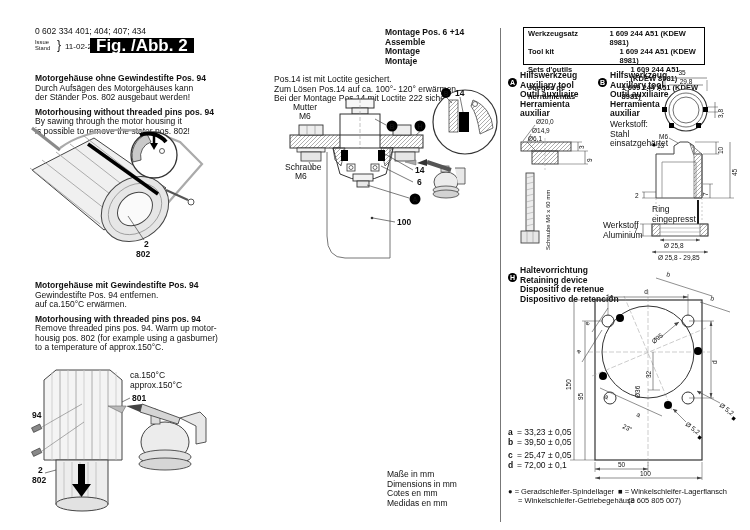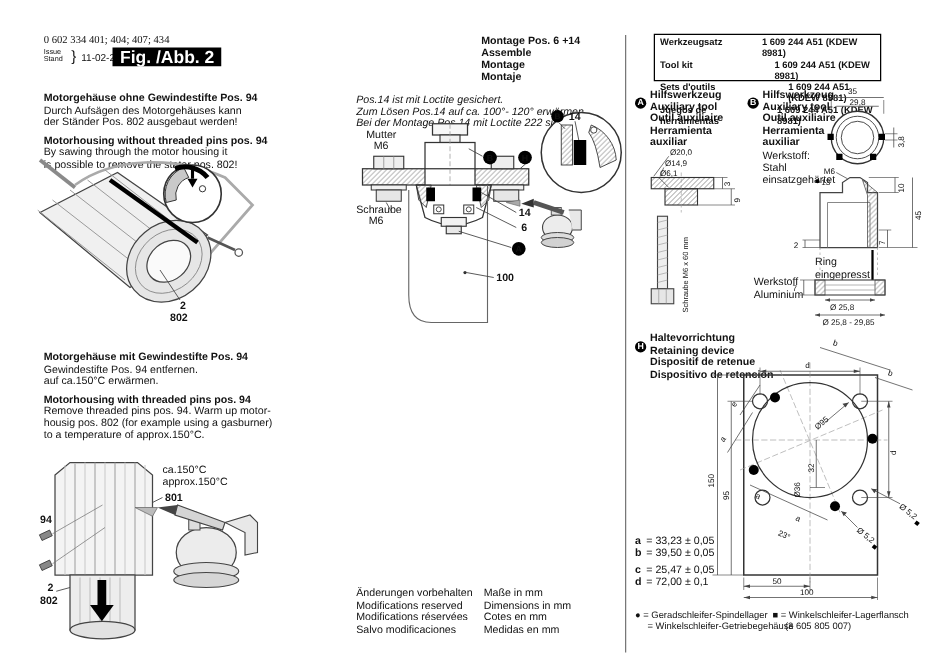--- a/index.html
+++ b/index.html
@@ -2,37 +2,37 @@
 <html><head>
 <meta charset="utf-8">
 <style>
   html,body{margin:0;padding:0;background:#fff;}
   #page{position:relative;width:750px;height:530px;background:#fff;overflow:hidden;
         font-family:"Liberation Sans",sans-serif;color:#111;}
   .abs{position:absolute;}
   .b{font-weight:bold;}
   .t{font-size:8.5px;line-height:9.5px;}
   .t7{font-size:7.5px;line-height:9px;}
-  .figbox{background:#000;color:#fff;font-weight:bold;font-size:14px;line-height:13px;padding:1px 6px;}
+  .figbox{background:#000;color:#fff;font-weight:bold;font-size:17px;line-height:13px;padding:1px 6px;}
   .clet{display:inline-block;width:9px;height:9px;border-radius:50%;background:#000;color:#fff;
         font-size:7px;font-weight:bold;text-align:center;line-height:9.5px;}
   .box{border:1px solid #000;margin-left:12px;}
   .vline{width:1px;background:#777;}
   svg{display:block;}
   svg text{font-family:"Liberation Sans",sans-serif;fill:#111;}
   .dim{font-size:6.5px;}
   .lbl{font-size:8.5px;font-weight:bold;}
   .row{display:flex;}
 </style>
 </head>
 <body>
 
 <div id="page">
 
-  <div class="abs t" style="left:35px;top:27px;font-family:Liberation Serif, serif;">0 602 334 401; 404; 407; 434</div>
+  <div class="abs t" style="left:35px;top:27px;">0 602 334 401; 404; 407; 434</div>
   <div class="abs" style="left:35px;top:39px;font-size:5.8px;line-height:6.4px;">
     <div>Issue</div>
     <div>Stand</div>
   </div>
   <div class="abs" style="left:57px;top:38px;font-size:12px;">}</div>
   <div class="abs" style="left:65px;top:42px;font-size:8px;">11-02-28</div>
   <div class="abs figbox" style="left:90px;top:38px;">Fig. /Abb. 2</div>
 
   <div class="abs t" style="left:35px;top:74px;width:245px;">
     <div class="b">Motorgehäuse ohne Gewindestifte Pos. 94</div>
@@ -139,21 +139,21 @@
       <text class="lbl" x="2" y="117">802</text>
     </g>
   </svg>
 
   <div class="abs t b" style="left:385px;top:28px;">
     <div>Montage Pos. 6 +14</div>
     <div>Assemble</div>
     <div>Montage</div>
     <div>Montaje</div>
   </div>
-  <div class="abs t" style="left:285px;top:75px;font-style:italic;">
+  <div class="abs t" style="left:274px;top:75px;">
     <div>Pos.14 ist mit Loctite gesichert.</div>
     <div>Zum Lösen Pos.14 auf ca. 100°- 120° erwärmen.</div>
     <div>Bei der Montage Pos.14 mit Loctite 222 sichern.</div>
   </div>
 
   <svg class="abs" style="left:283px;top:86px;" width="222" height="190" viewBox="0 0 222 190">
     <defs>
       <pattern id="ph1" width="4" height="4" patternUnits="userSpaceOnUse">
         <path d="M0,4 L4,0" stroke="#777" stroke-width="0.6"></path>
       </pattern>
@@ -236,26 +236,20 @@
       <text class="lbl" x="134" y="99">6</text>
       <circle cx="132" cy="113" r="5.5" fill="#000"></circle>
       <text x="132" y="115.7" font-size="7" font-weight="bold" fill="#fff" text-anchor="middle">A</text>
       <line x1="126" y1="112" x2="84" y2="99" stroke="#444" stroke-width="0.7"></line>
       <circle cx="89" cy="132" r="1.3" fill="#333"></circle>
       <line x1="90" y1="132" x2="112" y2="136" stroke="#444" stroke-width="0.7"></line>
       <text class="lbl" x="114" y="139">100</text>
     </g>
   </svg>
 
-  <div class="abs t" style="left:285px;top:470px;">
-    <div>Änderungen vorbehalten</div>
-    <div>Modifications reserved</div>
-    <div>Modifications réservées</div>
-    <div>Salvo modificaciones</div>
-  </div>
   <div class="abs t" style="left:387px;top:470px;">
     <div>Maße in mm</div>
     <div>Dimensions in mm</div>
     <div>Cotes en mm</div>
     <div>Medidas en mm</div>
   </div>
 
   <div class="abs vline" style="left:500px;top:28px;height:494px;"></div>
 
   <div class="abs box" style="left:511px;top:27px;width:180px;height:36px;">

